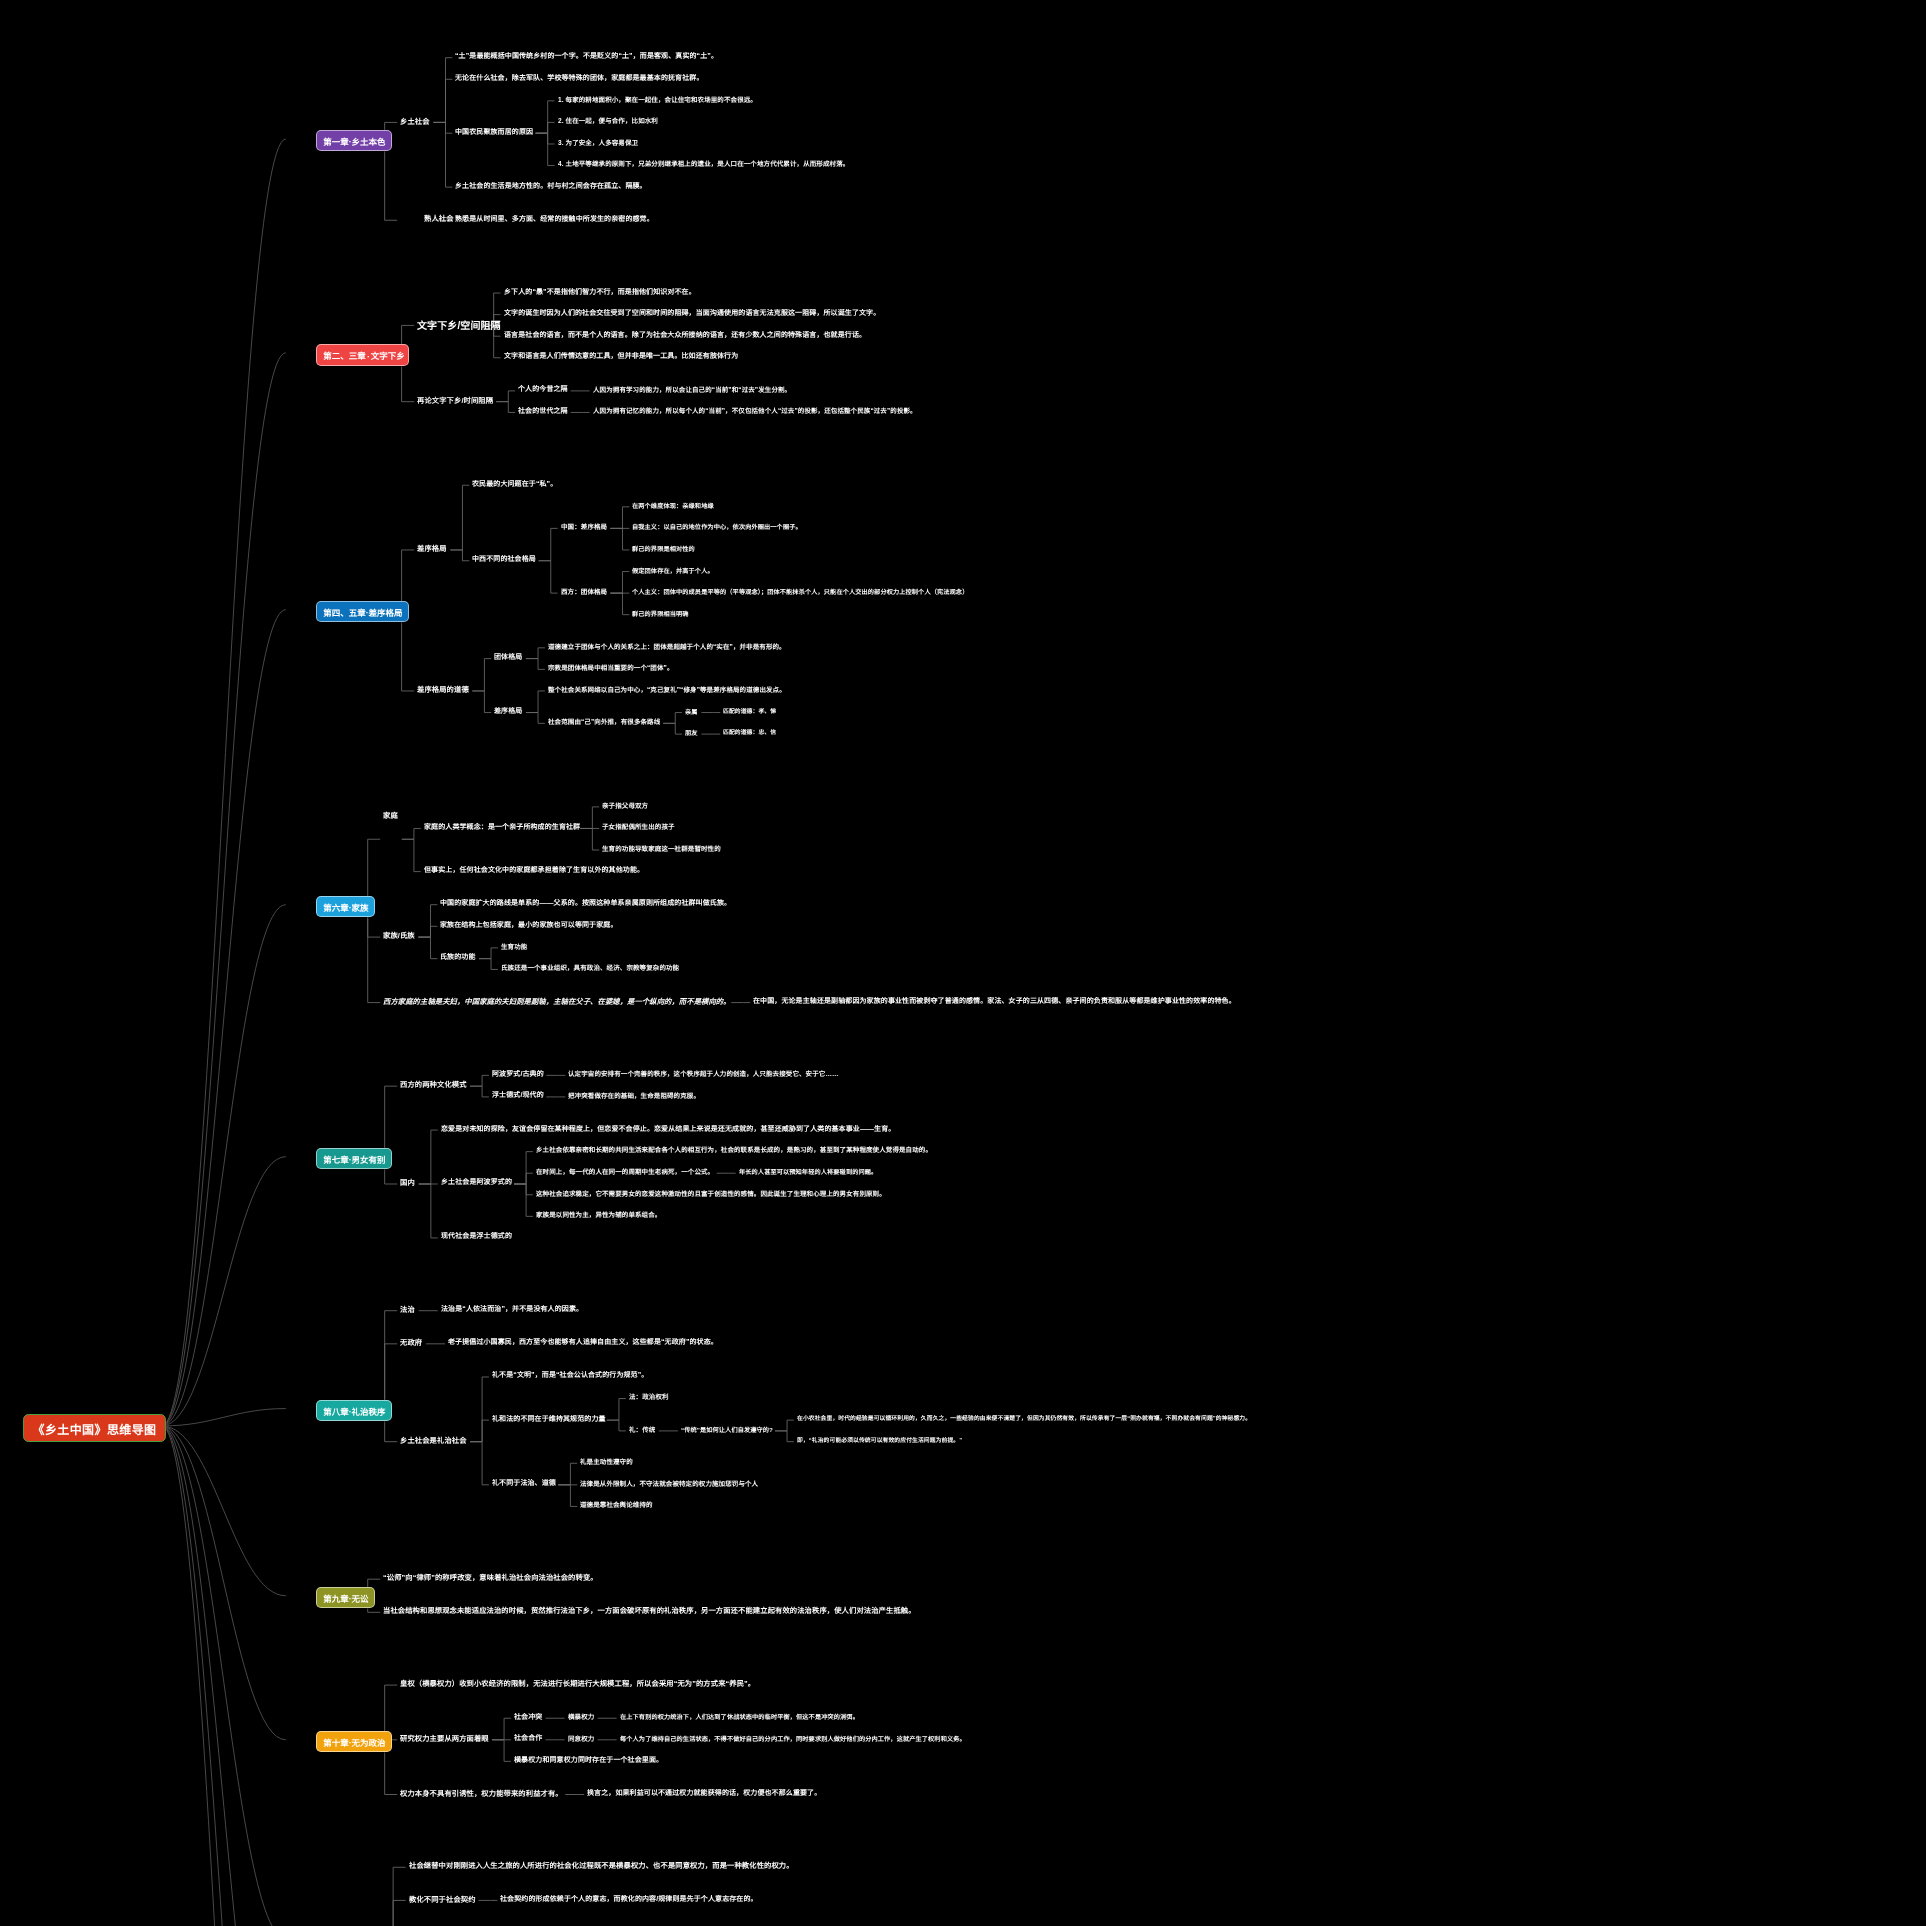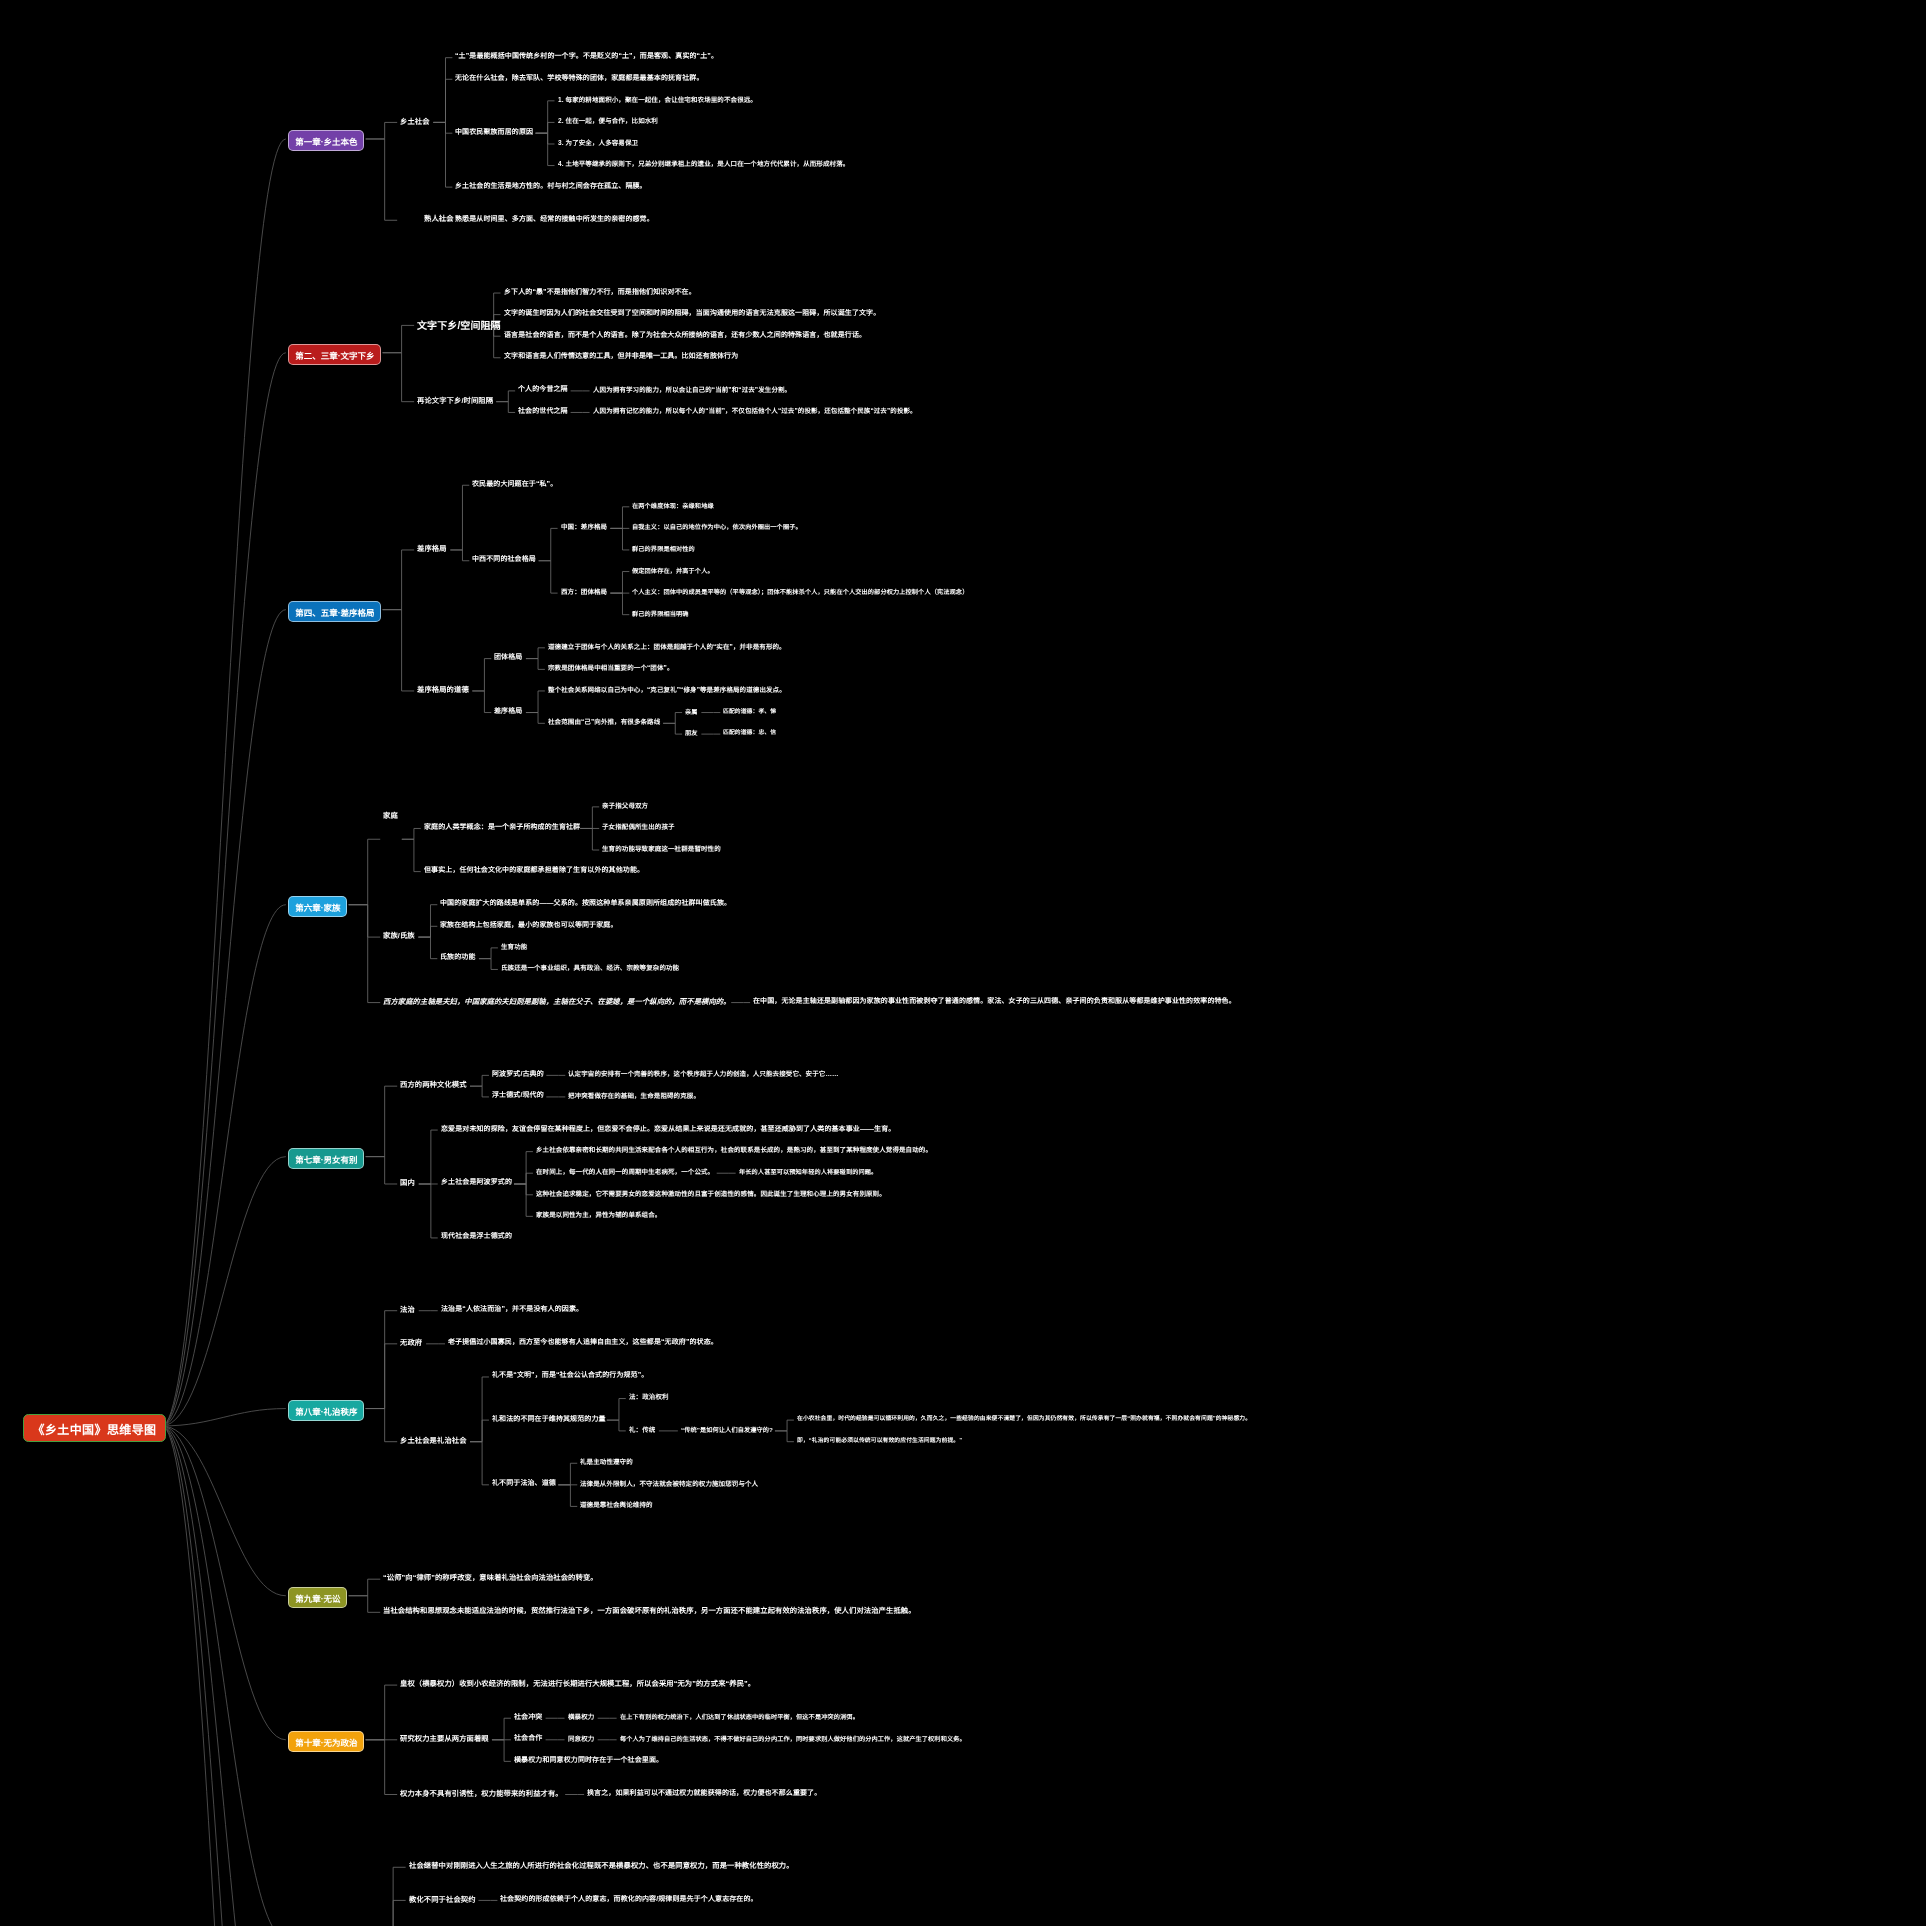--- a/index.html
+++ b/index.html
@@ -35,20 +35,21 @@
     position:absolute;
     border-radius:5px;
     color:#fff;
     font-weight:bold;
     font-size:8.5px;
     padding:3.5px 6.2px;
     white-space:nowrap;
     text-align:left;
     box-shadow:0 0.8px 1.5px rgba(0,0,0,.55);
     border:0.4px solid rgba(255,255,255,.55);
+    margin-left:28px;
   }
 
   
   .node{
     position:absolute;
     font-size:6.5px;
     line-height:1.25;
     color:#fdfdfd;
     white-space:nowrap;
     font-weight:bold;
@@ -230,21 +231,21 @@
     <div class="node lv4" style="left: 455px; top: 52px; font-size: 7px;">“土”是最能概括中国传统乡村的一个字。不是贬义的“土”，而是客观、真实的“土”。</div>
     <div class="node lv4" style="left: 455px; top: 74px; font-size: 7px;">无论在什么社会，除去军队、学校等特殊的团体，家庭都是最基本的抚育社群。</div>
     <div class="node lv4" style="left: 455px; top: 128px; font-size: 7px;">中国农民聚族而居的原因</div>
     <div class="node lv5" style="left: 558px; top: 96px; font-size: 6.5px;">1. 每家的耕地面积小，聚在一起住，会让住宅和农场里的不会很远。</div>
     <div class="node lv5" style="left: 558px; top: 117px; font-size: 6.5px;">2. 住在一起，便与合作，比如水利</div>
     <div class="node lv5" style="left: 558px; top: 139px; font-size: 6.5px;">3. 为了安全，人多容易保卫</div>
     <div class="node lv5" style="left: 558px; top: 160px; font-size: 6.5px;">4. 土地平等继承的原则下，兄弟分别继承祖上的遗业，是人口在一个地方代代累计，从而形成村落。</div>
     <div class="node lv4" style="left: 455px; top: 182px; font-size: 7px;">乡土社会的生活是地方性的。村与村之间会存在孤立、隔膜。</div>
     <div class="node lv3" style="left: 400px; top: 214px; font-size: 7.3px; padding-left: 24px;">熟人社会</div>
     <div class="node lv4" style="left: 455px; top: 215px; font-size: 7px;">熟悉是从时间里、多方面、经常的接触中所发生的亲密的感觉。</div>
-    <div class="chapter" style="background: #b91c1c; left: 288px; top: 344px; width: 79px;">第二、三章·文字下乡</div>
+    <div class="chapter" style="background: #ef4444; left: 288px; top: 344px; width: 79px; font-family: Liberation Mono, monospace;">第二、三章·文字下乡</div>
     <div class="node lv3" style="left: 417px; top: 320px; font-size: 10px;">文字下乡/空间阻隔</div>
     <div class="node lv4" style="left: 504px; top: 288px; font-size: 7px;">乡下人的“愚”不是指他们智力不行，而是指他们知识对不在。</div>
     <div class="node lv4" style="left: 504px; top: 309px; font-size: 7px;">文字的诞生时因为人们的社会交往受到了空间和时间的阻碍，当面沟通使用的语言无法克服这一阻碍，所以诞生了文字。</div>
     <div class="node lv4" style="left: 504px; top: 331px; font-size: 7px;">语言是社会的语言，而不是个人的语言。除了为社会大众所接纳的语言，还有少数人之间的特殊语言，也就是行话。</div>
     <div class="node lv4" style="left: 504px; top: 352px; font-size: 7px;">文字和语言是人们传情达意的工具，但并非是唯一工具。比如还有肢体行为</div>
     <div class="node lv3" style="left: 417px; top: 396px; font-size: 7.3px;">再论文字下乡/时间阻隔</div>
     <div class="node lv4" style="left: 518px; top: 385px; font-size: 7px;">个人的今昔之隔</div>
     <div class="node lv5" style="left: 593px; top: 386px; font-size: 6.5px;">人因为拥有学习的能力，所以会让自己的“当前”和“过去”发生分割。</div>
     <div class="node lv4" style="left: 518px; top: 407px; font-size: 7px;">社会的世代之隔</div>
     <div class="node lv5" style="left: 593px; top: 407px; font-size: 6.5px;">人因为拥有记忆的能力，所以每个人的“当前”，不仅包括他个人“过去”的投影，还包括整个民族“过去”的投影。</div>

